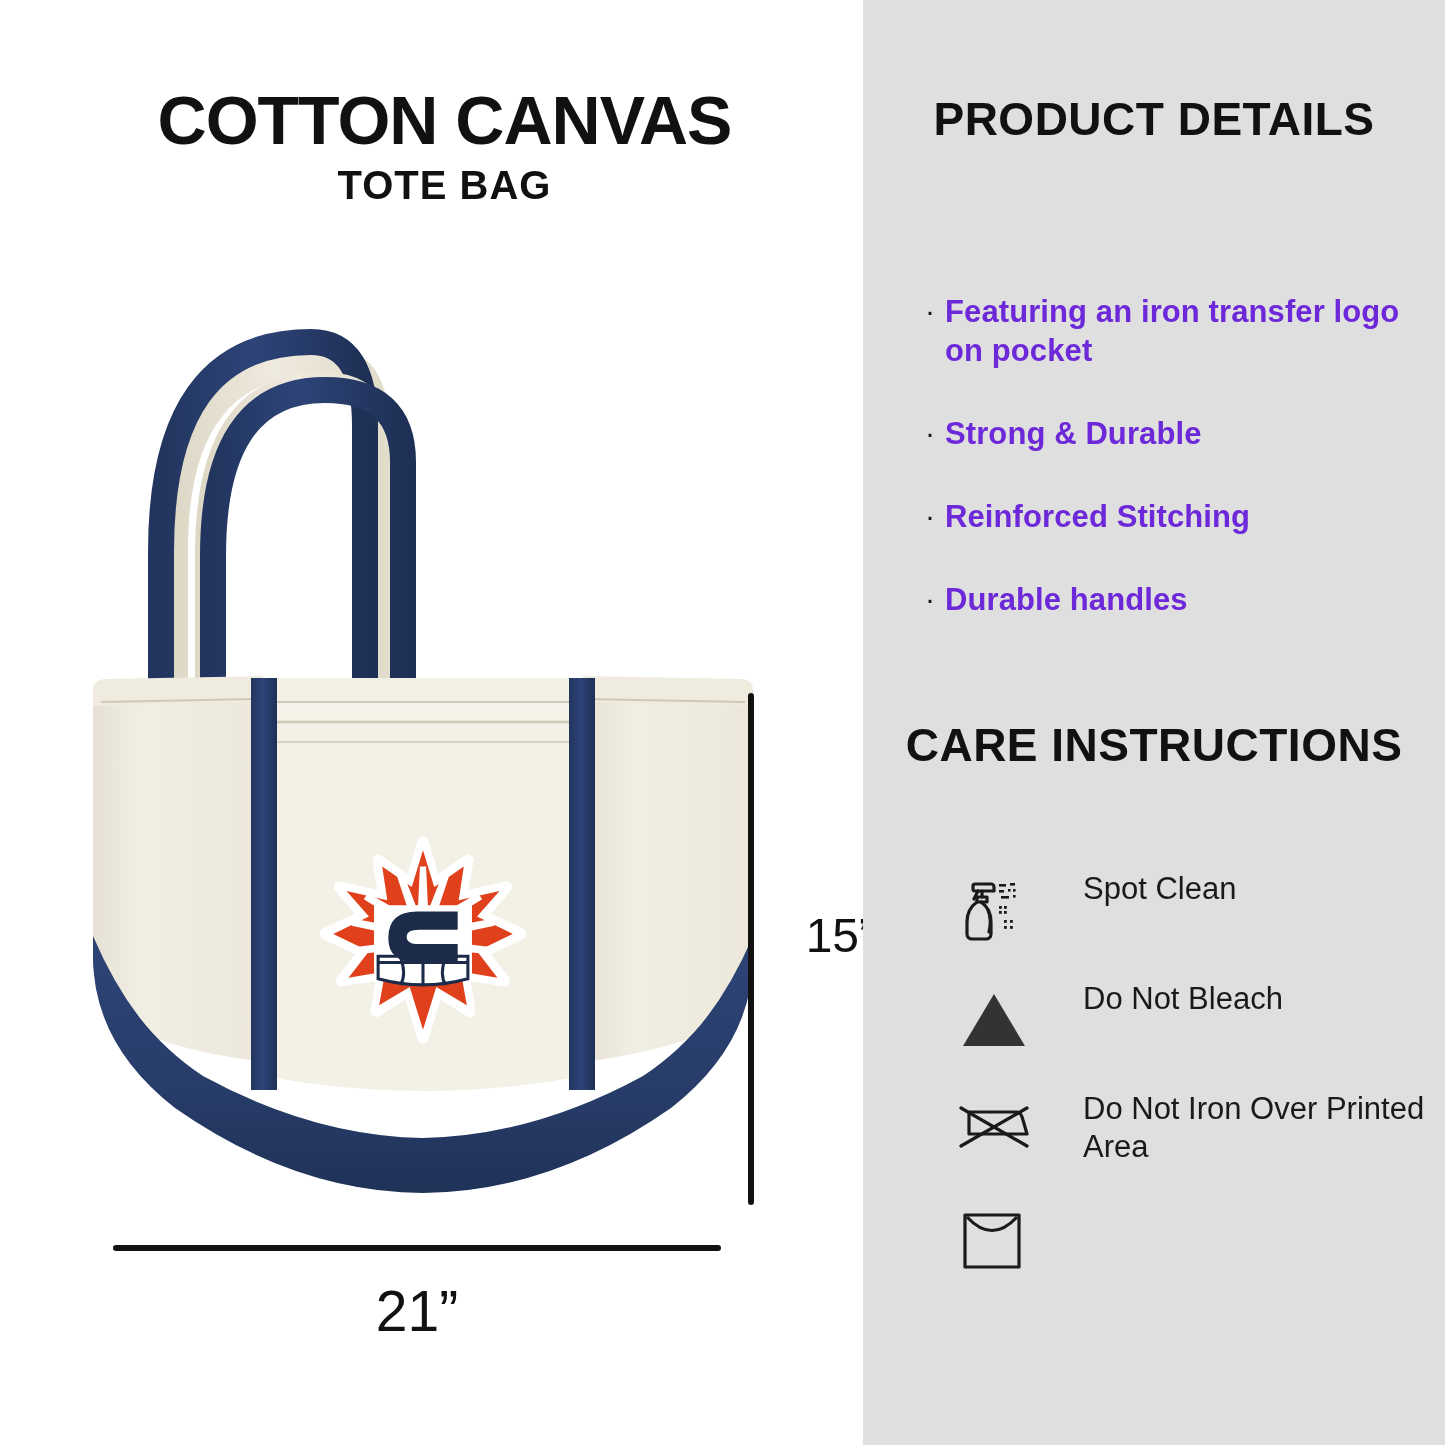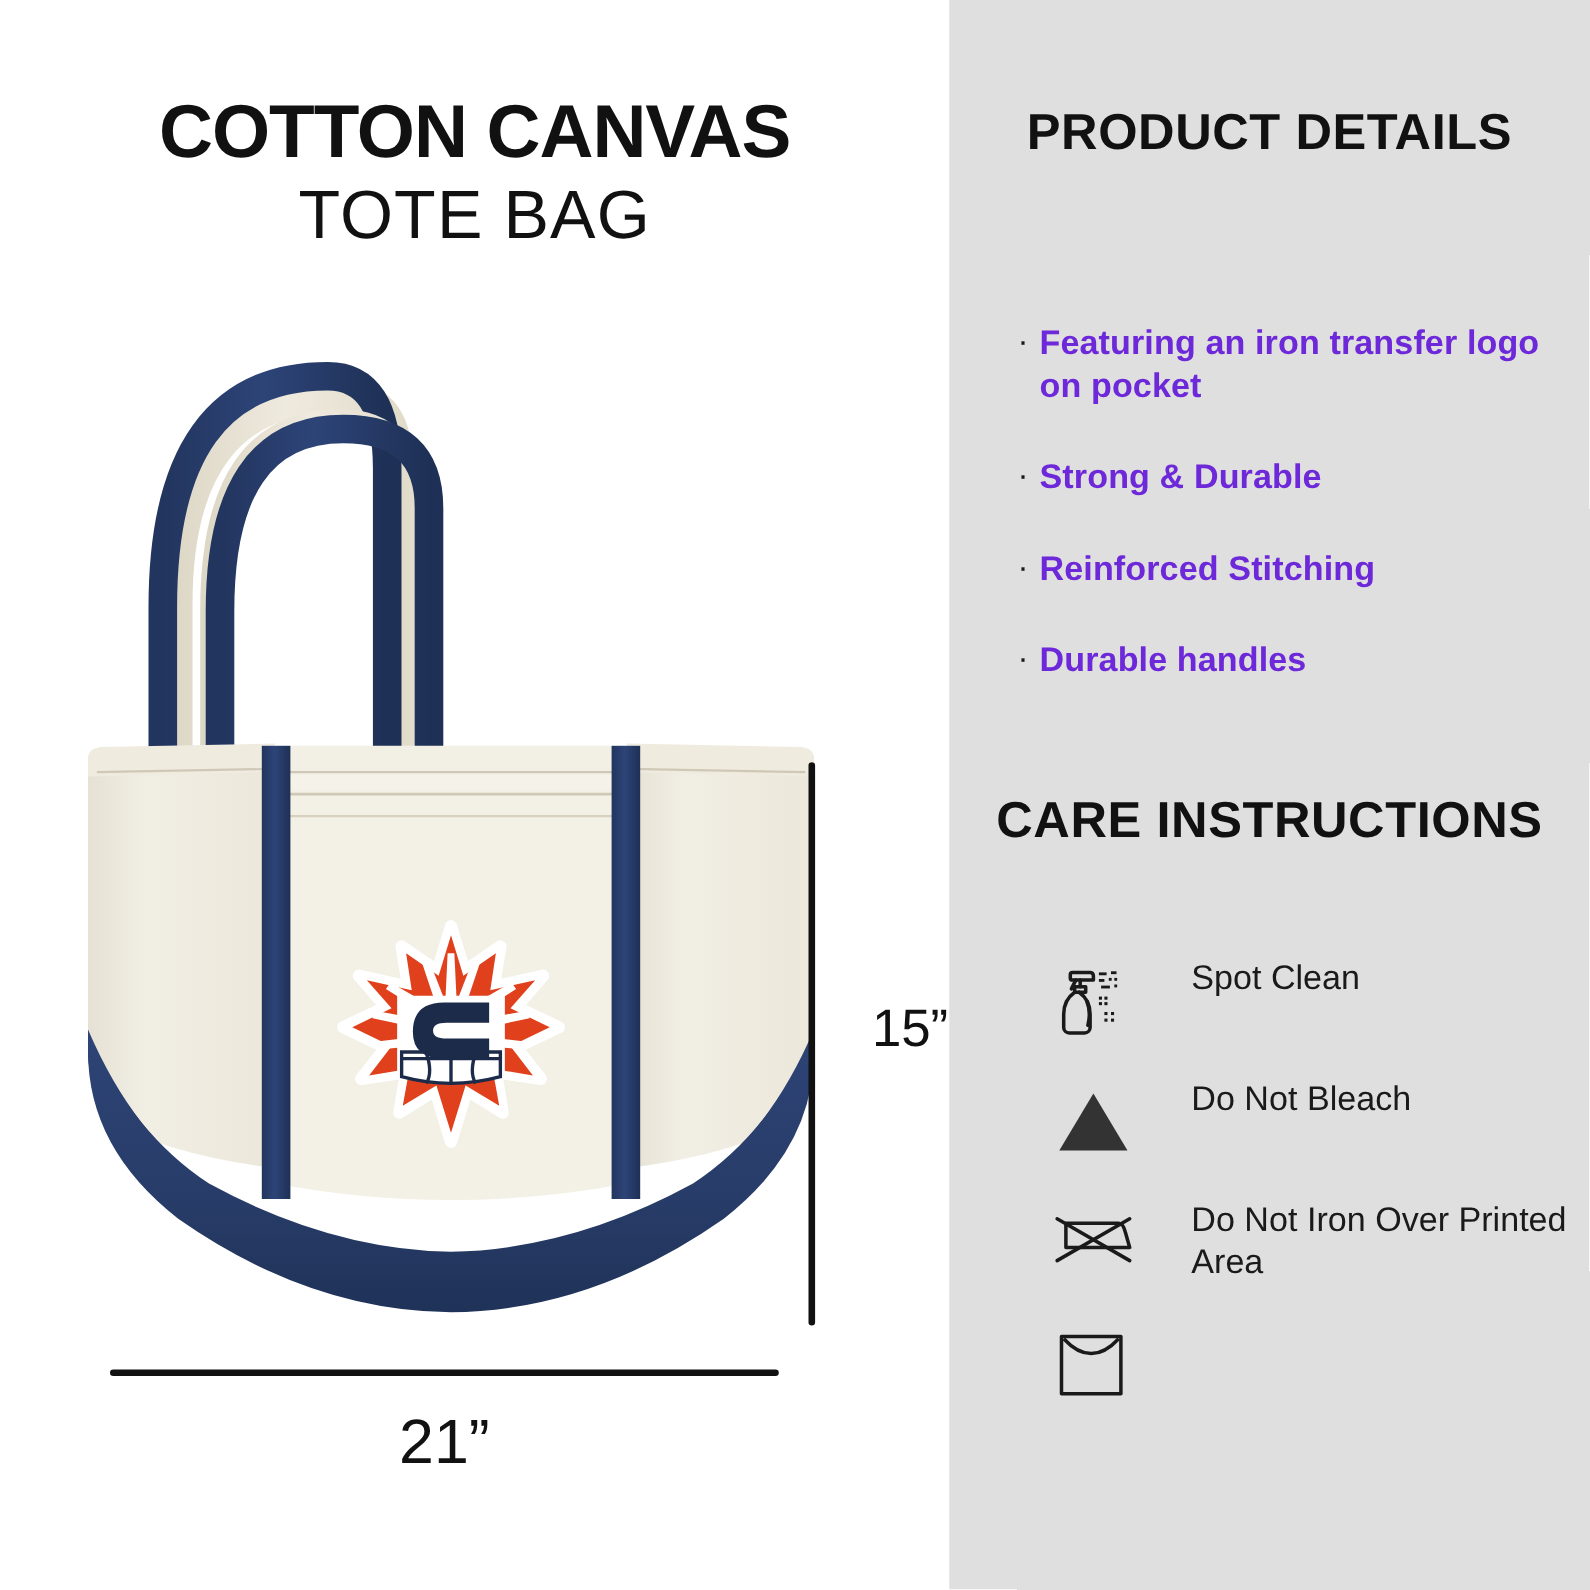--- a/index.html
+++ b/index.html
@@ -6,37 +6,37 @@
   html,body{ background:#fff; }
   body{
     width:1445px; height:1445px;
     font-family:"Liberation Sans", sans-serif;
     overflow:hidden; position:relative;
   }
 
   
   #page{ position:absolute; inset:0; width:1445px; height:1445px; }
   .left-panel{
-    position:absolute; left:0; top:0; width:690px; height:1445px;
+    position:absolute; left:13px; top:0; width:690px; height:1445px;
     background:#ffffff;
   }
   .right-panel{
     position:absolute; left:863px; top:0; width:582px; height:1445px;
     background:#dfdfdf;
   }
 
   
   .title-main{
     position:absolute; left:0; top:86px; width:863px; text-align:center;
     font-size:68px; font-weight:bold; letter-spacing:-1px;
     color:#111; line-height:1; white-space:nowrap;
   }
   .title-sub{
     position:absolute; left:0; top:165px; width:863px; text-align:center;
-    font-size:62px; font-weight:400; letter-spacing:1px;
+    font-size:40px; font-weight:700; letter-spacing:1px;
     color:#111; line-height:1;
   }
 
   
   #bag-art{ position:absolute; left:60px; top:250px; width:700px; height:1000px; }
 
   
   .dim-v-line{
     position:absolute; left:735px; top:693px;
     width:6px; height:512px; background:#111; border-radius:3px;

